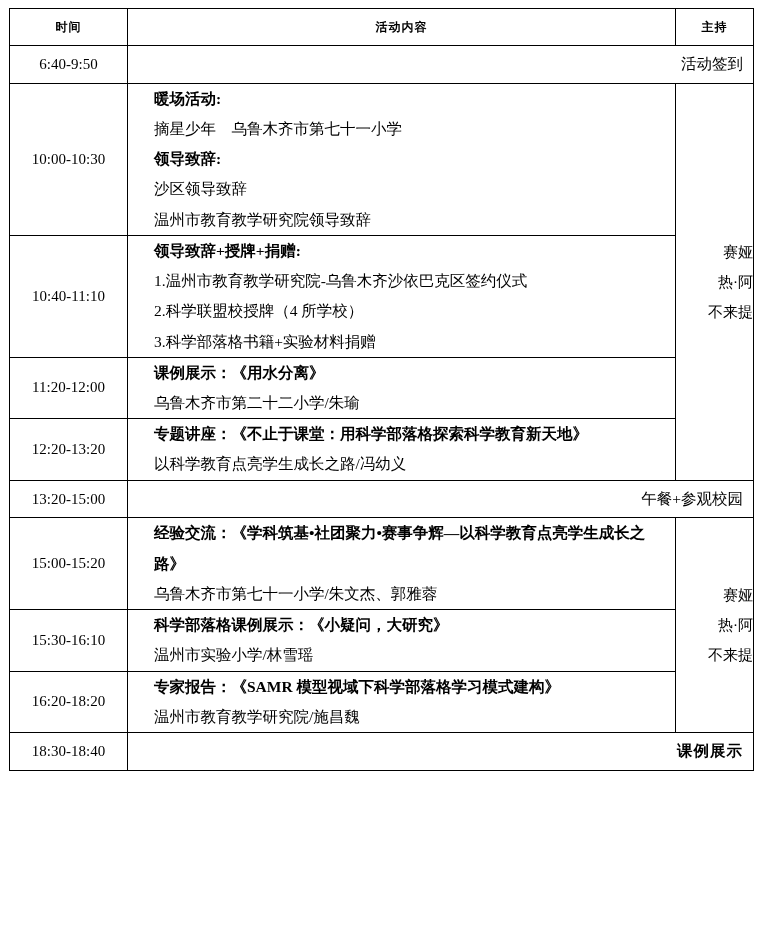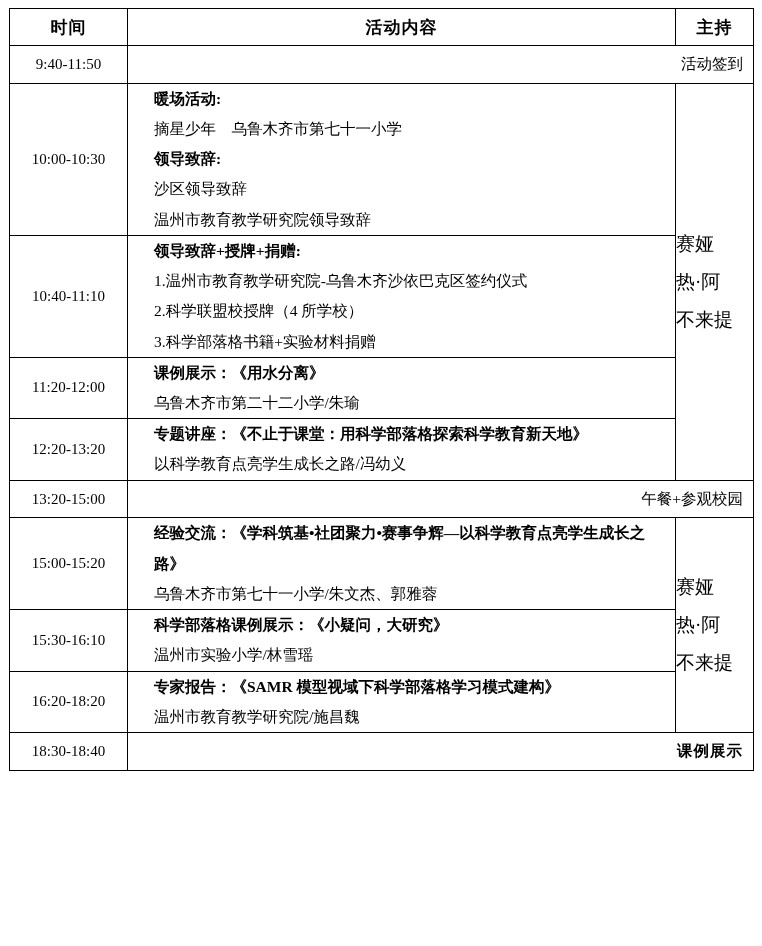--- a/index.html
+++ b/index.html
@@ -25,33 +25,33 @@
     vertical-align: middle;
     padding: 0;
   }
   .col-time { width: 118px; }
   .col-content { width: 548px; }
   .col-host { width: 78px; }
 
   thead th {
     height: 36px;
     font-weight: bold;
-    font-size: 17px;
+    font-size: 12px;
     text-align: center;
     letter-spacing: 1px;
   }
 
   .cell-time {
     text-align: center;
     font-size: 15px;
     font-family: "Liberation Serif", "DejaVu Serif", serif;
   }
   .cell-host {
-    text-align: left;
-    font-size: 19px;
+    text-align: right;
+    font-size: 15px;
     line-height: 2.0;
     padding: 4px 6px;
   }
   .cell-host div { white-space: nowrap; }
 
   .cell-content {
     padding: 8px 10px 8px 14px;
     font-size: 15.5px;
     line-height: 1.95;
   }
@@ -80,21 +80,21 @@
   <thead>
     <tr>
       <th>时间</th>
       <th>活动内容</th>
       <th>主持</th>
     </tr>
   </thead>
   <tbody>
 
     <tr class="row-single">
-      <td class="cell-time">9:40-11:50</td>
+      <td class="cell-time">6:40-9:50</td>
       <td class="cell-content center" colspan="2">活动签到</td>
     </tr>
 
     <tr>
       <td class="cell-time">10:00-10:30</td>
       <td class="cell-content">
         <span class="line b">暖场活动:</span>
         <span class="line">摘星少年　乌鲁木齐市第七十一小学</span>
         <span class="line b">领导致辞:</span>
         <span class="line">沙区领导致辞</span>

